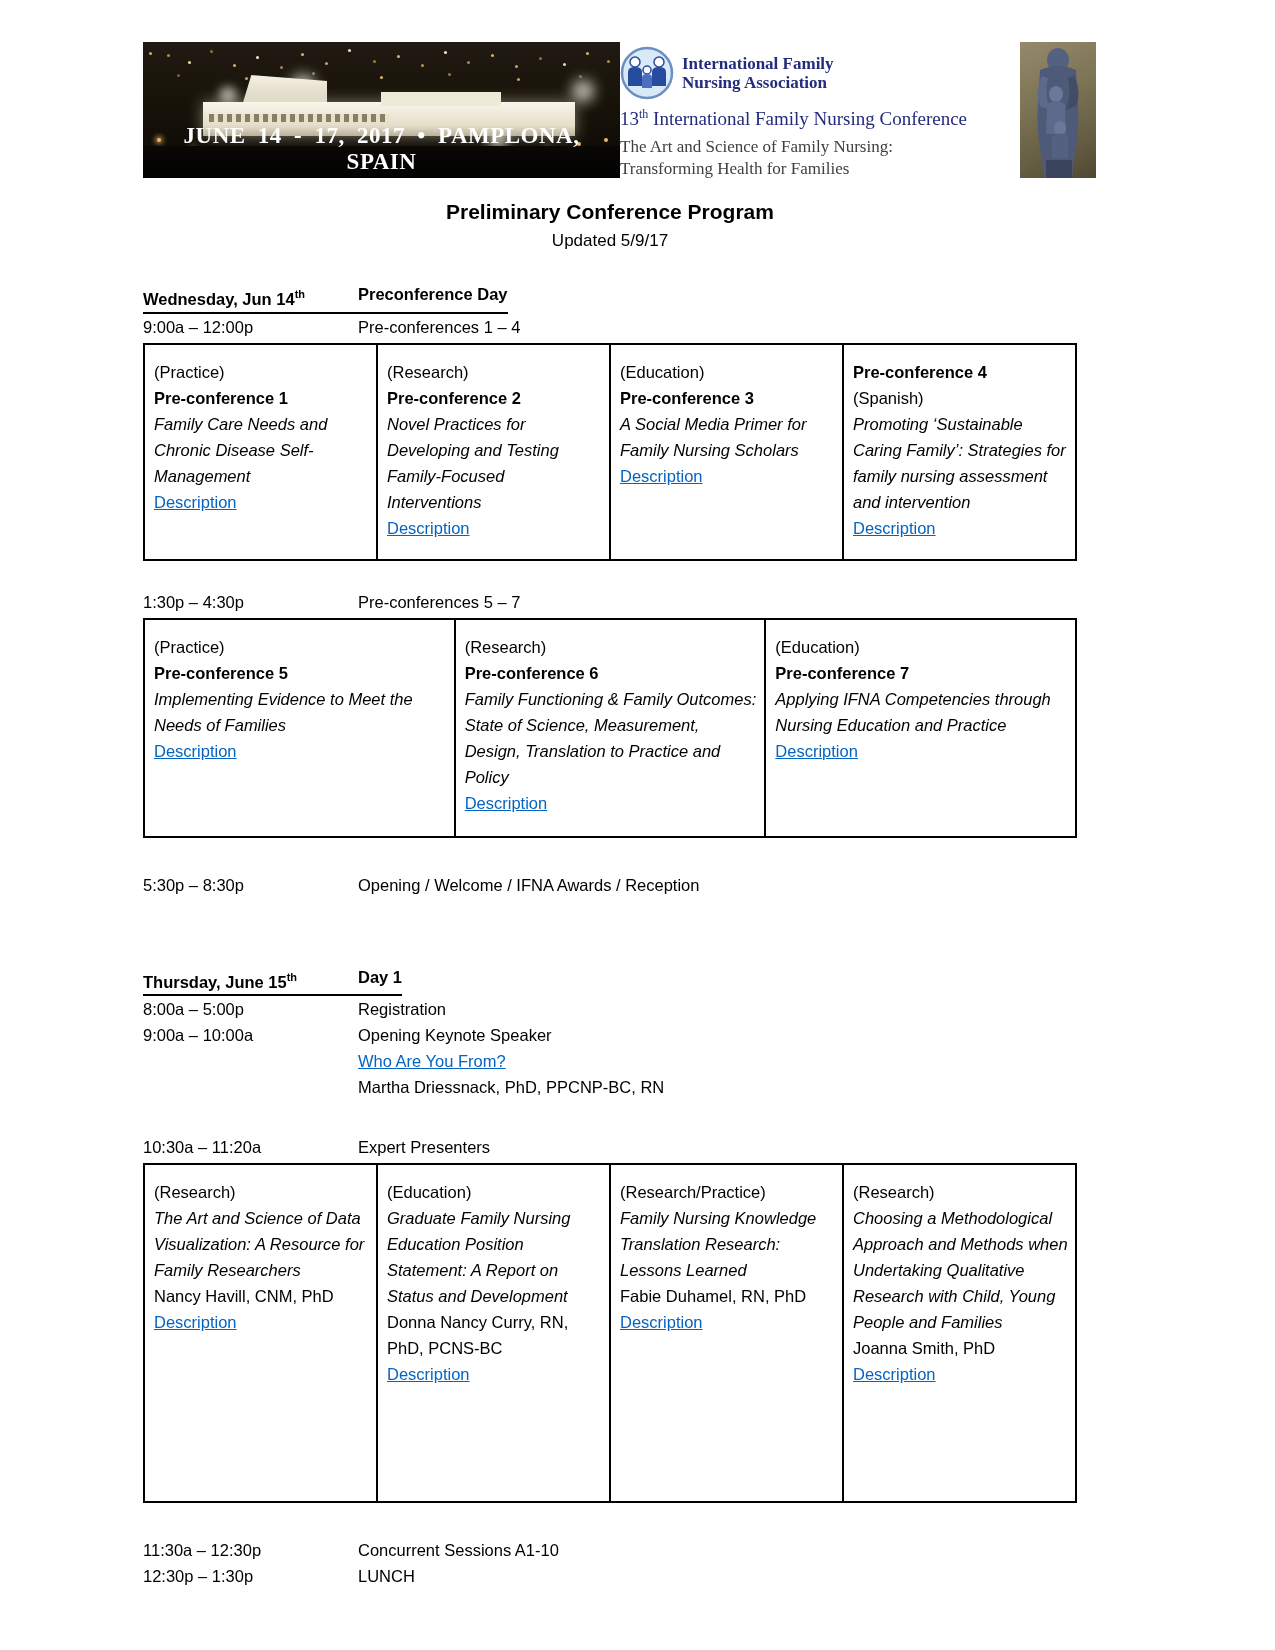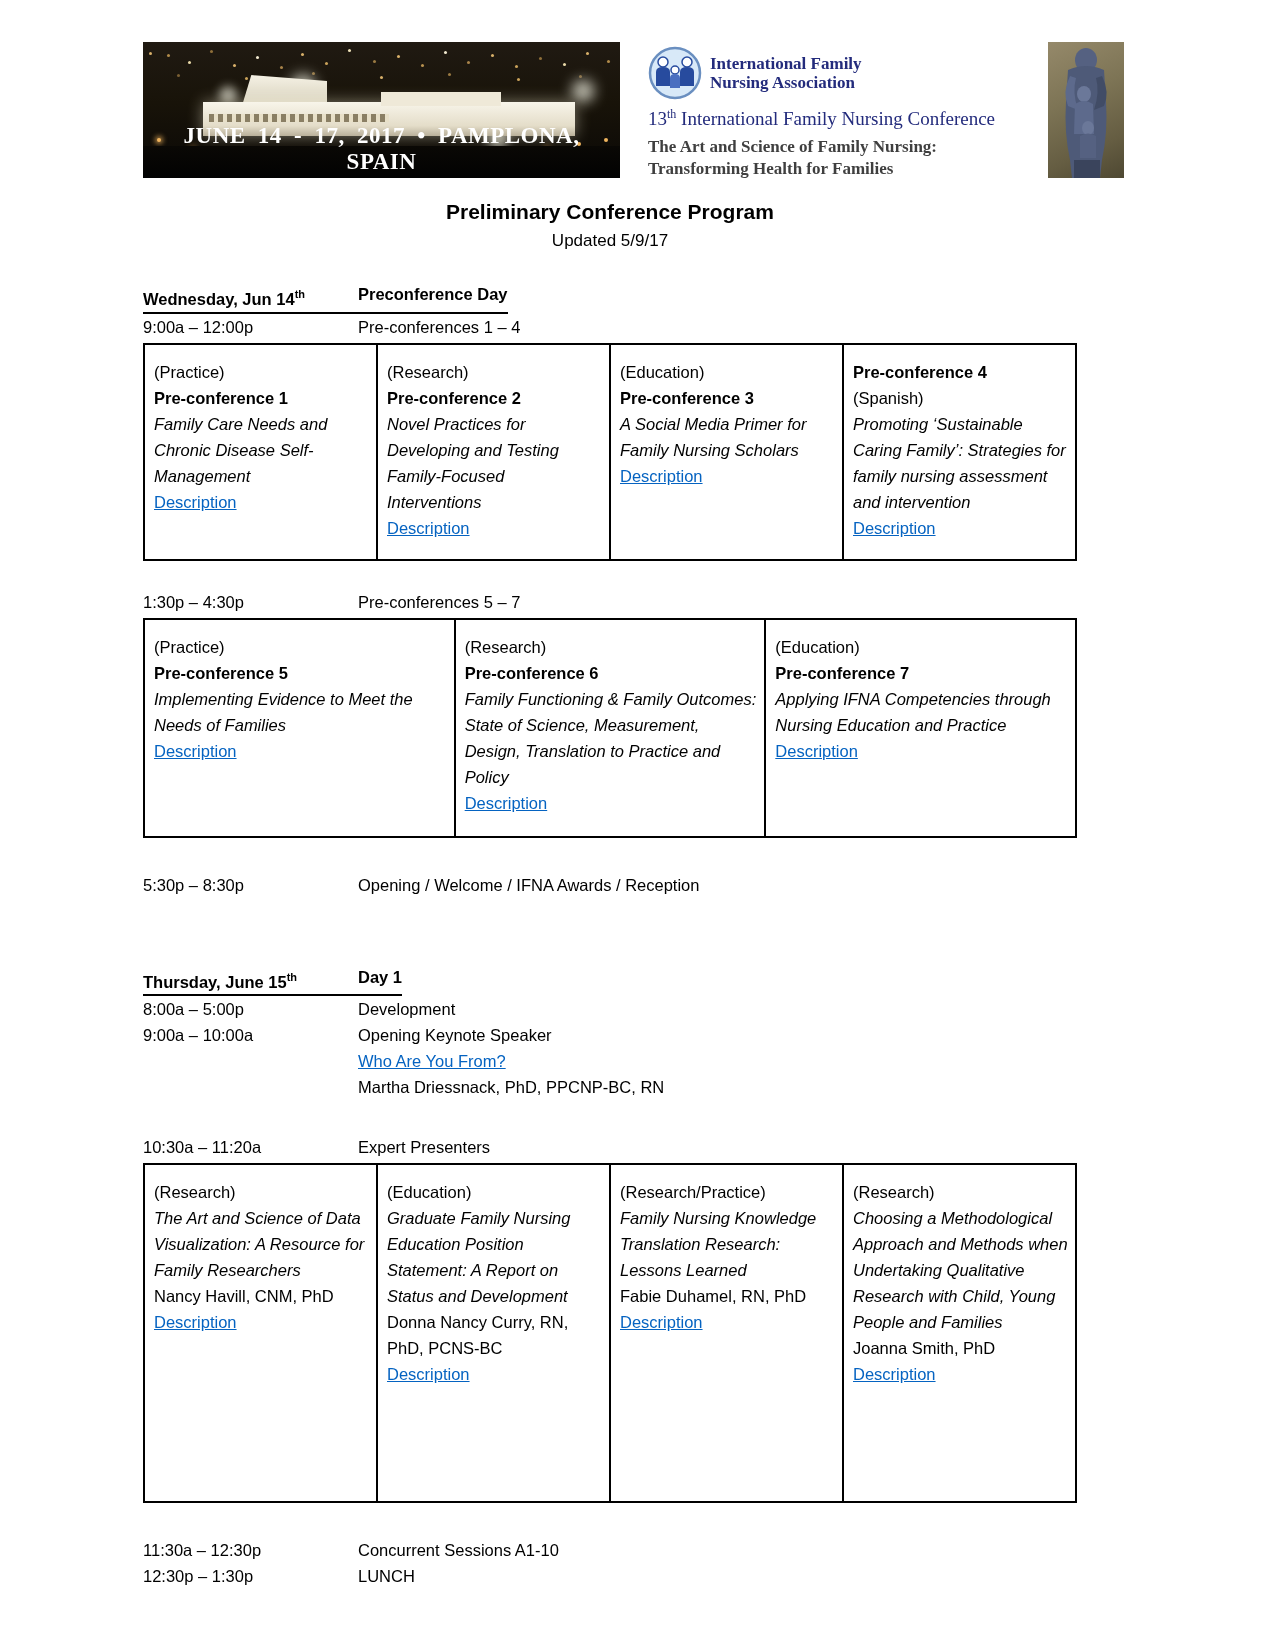--- a/index.html
+++ b/index.html
@@ -33,29 +33,29 @@
   .b-lightsrow { position:absolute; top:96px; left:14px; width:4px; height:4px; border-radius:50%; background:#f0b45e;
     box-shadow:0 0 5px 2px rgba(240,180,94,.7), 34px 8px #f0b45e, 70px 13px #f0b45e, 108px 16px #f0b45e,
     148px 18px #f0b45e, 190px 19px #f0b45e, 232px 19px #f0b45e, 274px 18px #f0b45e, 314px 16px #f0b45e,
     352px 12px #f0b45e, 388px 8px #f0b45e, 420px 4px #f0b45e, 447px 0px #f0b45e,
     34px 8px 6px 1px rgba(240,180,94,.5), 148px 18px 6px 1px rgba(240,180,94,.5),
     274px 18px 6px 1px rgba(240,180,94,.5), 388px 8px 6px 1px rgba(240,180,94,.5); }
   .b-ground { position:absolute; left:0; right:0; bottom:0; height:32px; background:linear-gradient(#0a0805,#020202); }
   .banner-caption { position:absolute; left:0; right:0; bottom:3px; text-align:center; color:#fff;
     font-family:"Liberation Serif", serif; font-weight:bold; font-size:23px; letter-spacing:.5px; word-spacing:6px; }
 
-  .org-block { width:400px; flex:none; margin-left:28px; padding-top:4px; }
+  .org-block { width:400px; flex:none; padding-top:4px; }
   .org-row { display:flex; align-items:center; }
   .org-logo { width:54px; height:54px; flex:none; }
   .org-name { margin-left:8px; font-family:"Liberation Serif", serif; font-weight:bold; color:#232B7C;
     font-size:17px; line-height:19px; }
   .conf-title { margin-top:7px; font-family:"Liberation Serif", serif; font-weight:normal; color:#232B7C;
     font-size:19px; }
   .conf-title sup { font-size:12px; }
-  .tagline { margin-top:6px; font-family:"Liberation Serif", serif; font-weight:bold; color:#3F3F3F;
+  .tagline { margin-top:6px; font-family:"Liberation Serif", serif; font-weight:normal; color:#3F3F3F;
     font-size:17px; line-height:22px; }
 
   .statue-photo { position:relative; width:76px; height:136px; margin-left:auto; flex:none; overflow:hidden;
     background:linear-gradient(155deg,#95896a 0%, #7d7455 40%, #655d42 75%, #4e4832 100%); }
   .statue-photo svg { position:absolute; left:0; top:0; }
 
   
   .doc-title { margin-top:22px; text-align:center; font-weight:bold; font-size:21px; }
   .doc-subtitle { margin-top:7px; text-align:center; font-size:17px; }
 
@@ -224,21 +224,21 @@
     </div>
 
     <div class="line day-line mt66">
       <span class="uwrap">
           <span class="t-col"><span>Thursday, June 15</span><sup class="daysup">th</sup></span>
           <span>Day 1</span>
         </span>
     </div>
     <div class="line">
       <span class="t-col">8:00a – 5:00p</span>
-      <span class="d-col">Development</span>
+      <span class="d-col">Registration</span>
     </div>
     <div class="line">
       <span class="t-col">9:00a – 10:00a</span>
       <span class="d-col">Opening Keynote Speaker</span>
     </div>
     <div class="indent">
       <span class="lnk">Who Are You From?</span>
     </div>
     <div class="indent">
       <span>Martha Driessnack, PhD, PPCNP-BC, RN</span>

